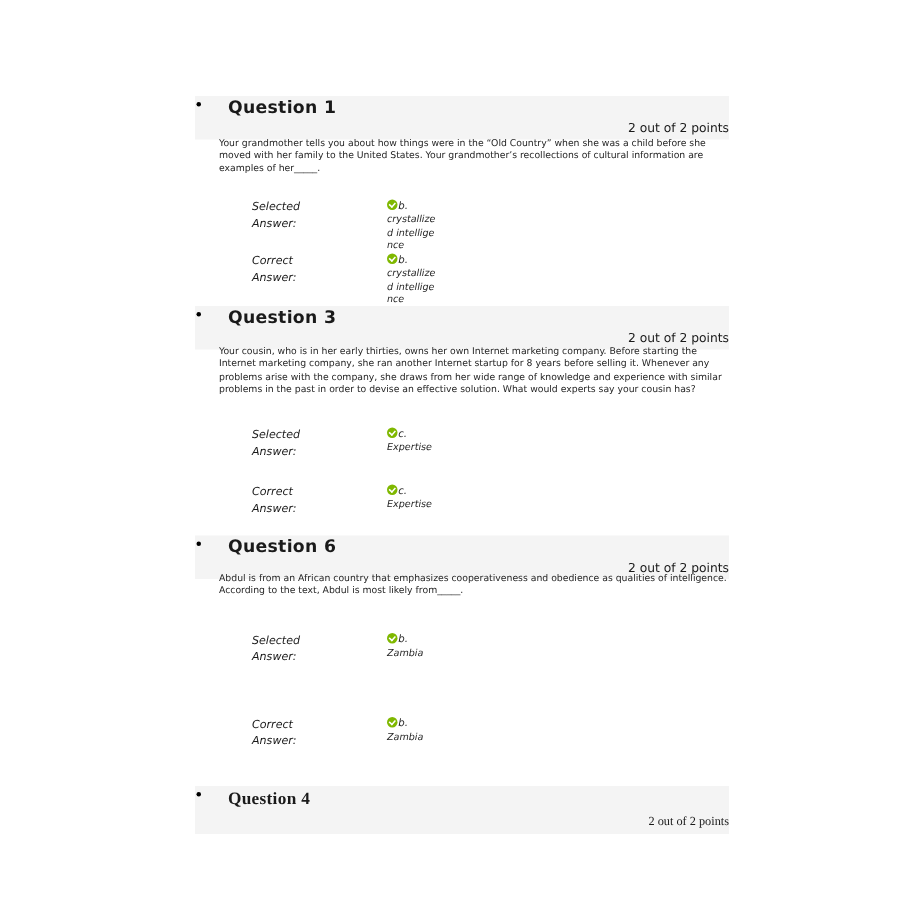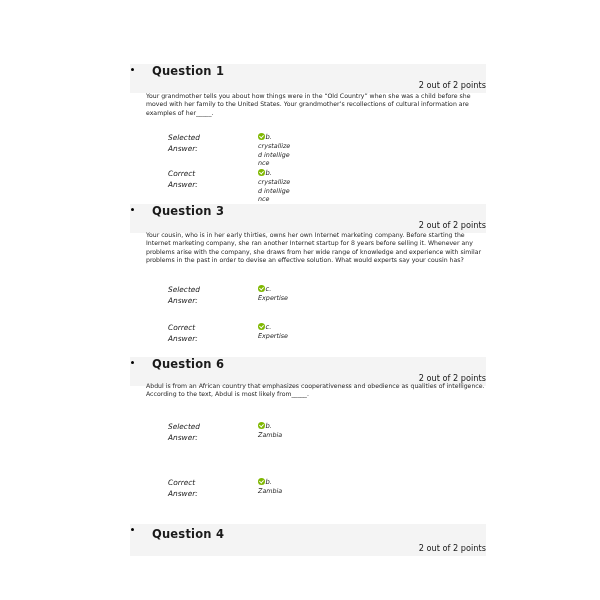--- a/index.html
+++ b/index.html
@@ -206,21 +206,21 @@
     </div>
     <div class="arow">
       <span class="alabel">Correct Answer:</span>
       <span class="aval">
         <span class="firstline"><span class="check"></span><span class="optletter">b.</span></span>
         <span>Zambia</span>
       </span>
     </div>
   </div>
 
-  <div class="qblock" style="top:508px;">
+  <div class="qblock" style="top:508px;font-family:Liberation Serif, serif;">
     <div class="qheader" style="height:32px;">
       <span class="bullet"></span>
       <span class="qtitle" style="top:3px;">Question 4</span>
       <span class="qpoints" style="top:19px;">2 out of 2 points</span>
     </div>
   </div>
 
 </div>
 
 </body></html>

